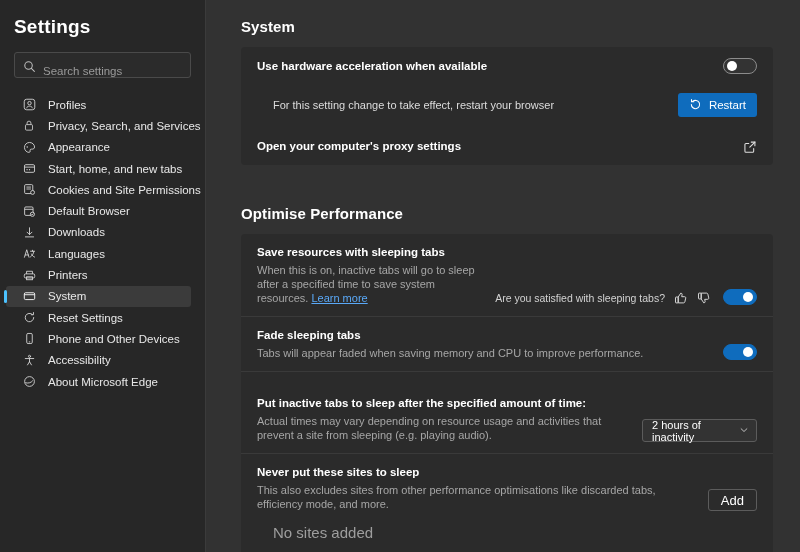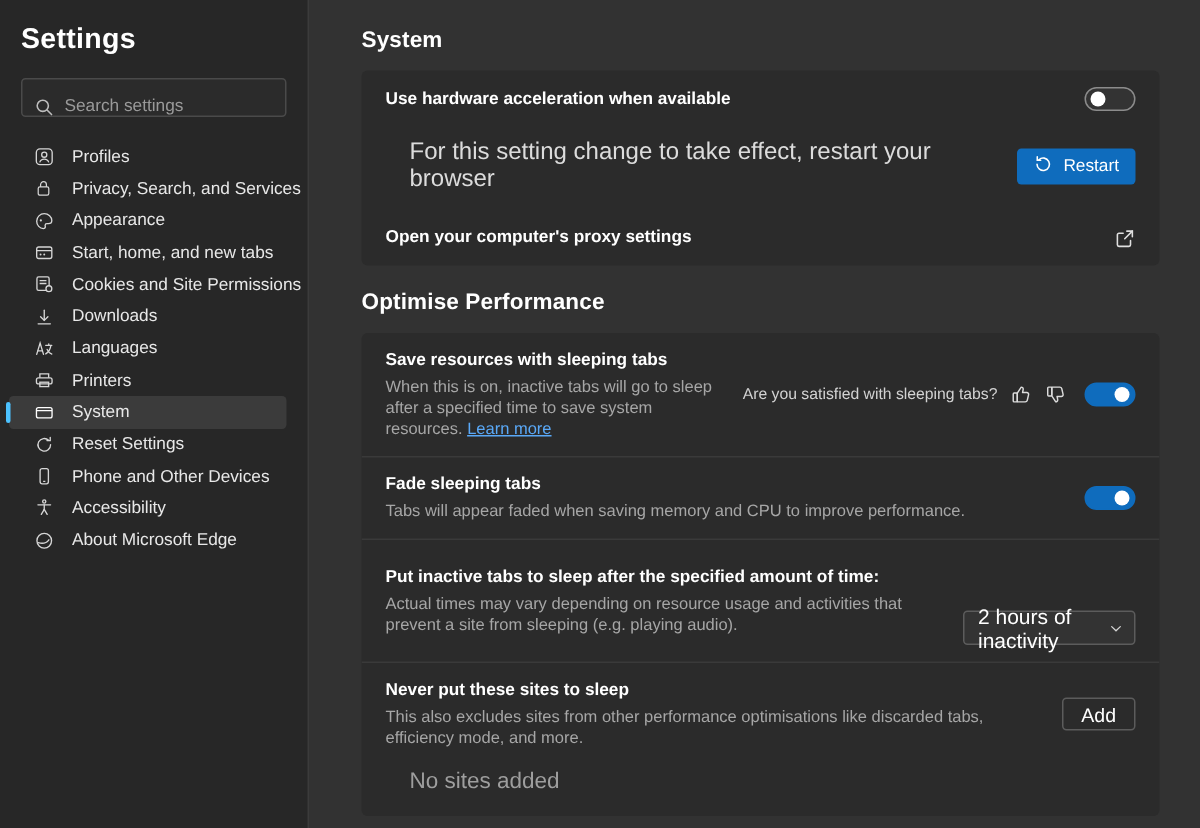--- a/index.html
+++ b/index.html
@@ -26,22 +26,22 @@
     padding: 0 0 0 14px;
     margin-bottom: 14px;
     letter-spacing: .2px;
   }
   .search-wrap {
     margin: 4px 14px 12px 14px;
     height: 26px;
     border: 1px solid #4a4a4a;
     border-radius: 3px;
     background: #2b2b2b;
-    display: flex; align-items: flex-start;
-    padding: 12px 8px;
+    display: flex; align-items: flex-end;
+    padding: 0 8px;
   }
   .search-wrap svg { flex: 0 0 13px; }
   .search-input {
     flex: 1; border: 0; outline: 0; background: transparent;
     color: #e6e6e6; font-size: 11.5px;
     font-family: "Liberation Sans", sans-serif;
     margin-left: 7px;
   }
   .search-input::placeholder { color: #9a9a9a; }
 
@@ -81,49 +81,49 @@
     overflow: hidden;
     padding: 0 0 0 0;
   }
   .main-inner { padding: 18px 15px 0 35px; }
   .section-title {
     font-size: 15px; font-weight: bold;
     color: #ffffff;
     margin-bottom: 12px;
     letter-spacing: .1px;
   }
-  .section-title.spaced { margin-top: 16px; }
+  .section-title.spaced { margin-top: 40px; }
   .card {
     background: #2b2b2b;
     border-radius: 4px;
     overflow: hidden;
   }
   .row {
-    display: flex; align-items: center;
+    display: flex; align-items: flex-end;
     padding: 11px 16px;
     min-height: 30px;
   }
   .row + .row { border-top: 1px solid #3a3a3a; }
   .row-main { flex: 1; min-width: 0; padding-right: 14px; }
   .row-title {
     font-size: 11.5px; font-weight: bold;
     color: #ffffff; line-height: 15px;
   }
   .row-sub {
     font-size: 11px; color: #a6a6a6;
     line-height: 14px; margin-top: 3px;
     max-width: 420px;
   }
   .link { color: #5aa9f8; text-decoration: underline; cursor: pointer; }
 
   .sub-row {
     display: flex; align-items: center;
     padding: 8px 16px 11px 32px;
   }
-  .sub-row-text { flex: 1; font-size: 16px; color: #dcdcdc; }
+  .sub-row-text { flex: 1; font-size: 11px; color: #dcdcdc; }
 
   
   .toggle {
     flex: 0 0 auto;
     width: 34px; height: 16px;
     border-radius: 10px;
     position: relative; cursor: pointer;
   }
   .toggle.off { background: #333333; border: 1px solid #8c8c8c; }
   .toggle.on  { background: #0f6cbd; border: 1px solid #0f6cbd; }
@@ -161,21 +161,21 @@
   }
   .feedback-text { font-size: 10.5px; color: #d2d2d2; white-space: nowrap; }
   .thumb { cursor: pointer; display: flex; }
 
   .select {
     display: flex; align-items: center; justify-content: space-between;
     gap: 20px;
     width: 115px; height: 23px;
     background: #333333; border: 1px solid #5c5c5c;
     border-radius: 3px; padding: 0 7px 0 9px;
-    font-size: 14px; color: #ffffff; cursor: pointer; margin-top: 36px;
+    font-size: 11px; color: #ffffff; cursor: pointer; margin-top: 36px;
   }
   .empty-note {
     font-size: 15px; color: #9e9e9e;
     padding: 2px 16px 13px 32px;
   }
   .card-block { padding-bottom: 2px; }
 </style>
 </head>
 <body>
 
@@ -244,20 +244,31 @@
           <svg width="13" height="13" viewBox="0 0 16 16" fill="none" stroke="#d6d6d6" stroke-width="1.1">
             <rect x="2" y="2" width="10" height="11" rx="1.4"></rect>
               <line x1="4.2" y1="5" x2="9.8" y2="5"></line>
             <line x1="4.2" y1="7.4" x2="9.8" y2="7.4"></line>
               <circle cx="11.8" cy="11.6" r="2.4" fill="#2b2b2b"></circle>
           </svg>
         </span>
         <span class="nlabel">Cookies and Site Permissions</span>
       </div>
 
+      <div class="nav-item">
+        <span class="nicon">
+          <svg width="13" height="13" viewBox="0 0 16 16" fill="none" stroke="#d6d6d6" stroke-width="1.1">
+            <rect x="2" y="2.4" width="10.4" height="10.4" rx="1.5"></rect>
+              <line x1="2" y1="5.3" x2="12.4" y2="5.3"></line>
+            <circle cx="11.6" cy="11.4" r="2.6" fill="#2b2b2b"></circle>
+              <path d="M10.4 11.4l.9.9 1.7-1.8"></path>
+          </svg>
+        </span>
+        <span class="nlabel">Default Browser</span>
+      </div>
 
       <div class="nav-item">
         <span class="nicon">
           <svg width="13" height="13" viewBox="0 0 16 16" fill="none" stroke="#d6d6d6" stroke-width="1.1" stroke-linecap="round">
             <line x1="8" y1="2.2" x2="8" y2="10.4"></line>
               <path d="M5 7.6L8 10.6l3-3"></path>
               <line x1="3" y1="13.4" x2="13" y2="13.4"></line>
           </svg>
         </span>
         <span class="nlabel">Downloads</span>

